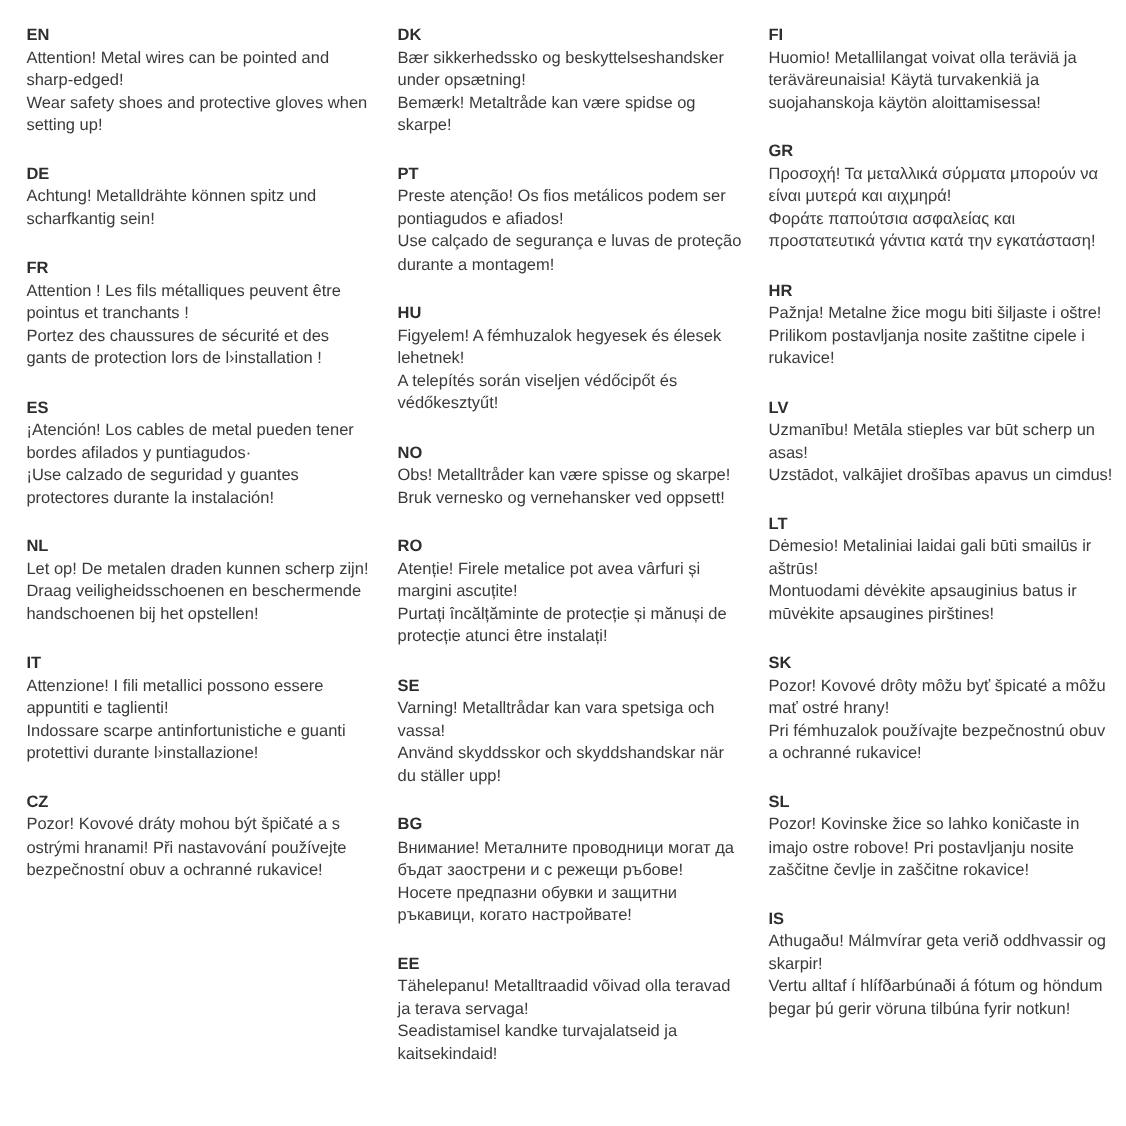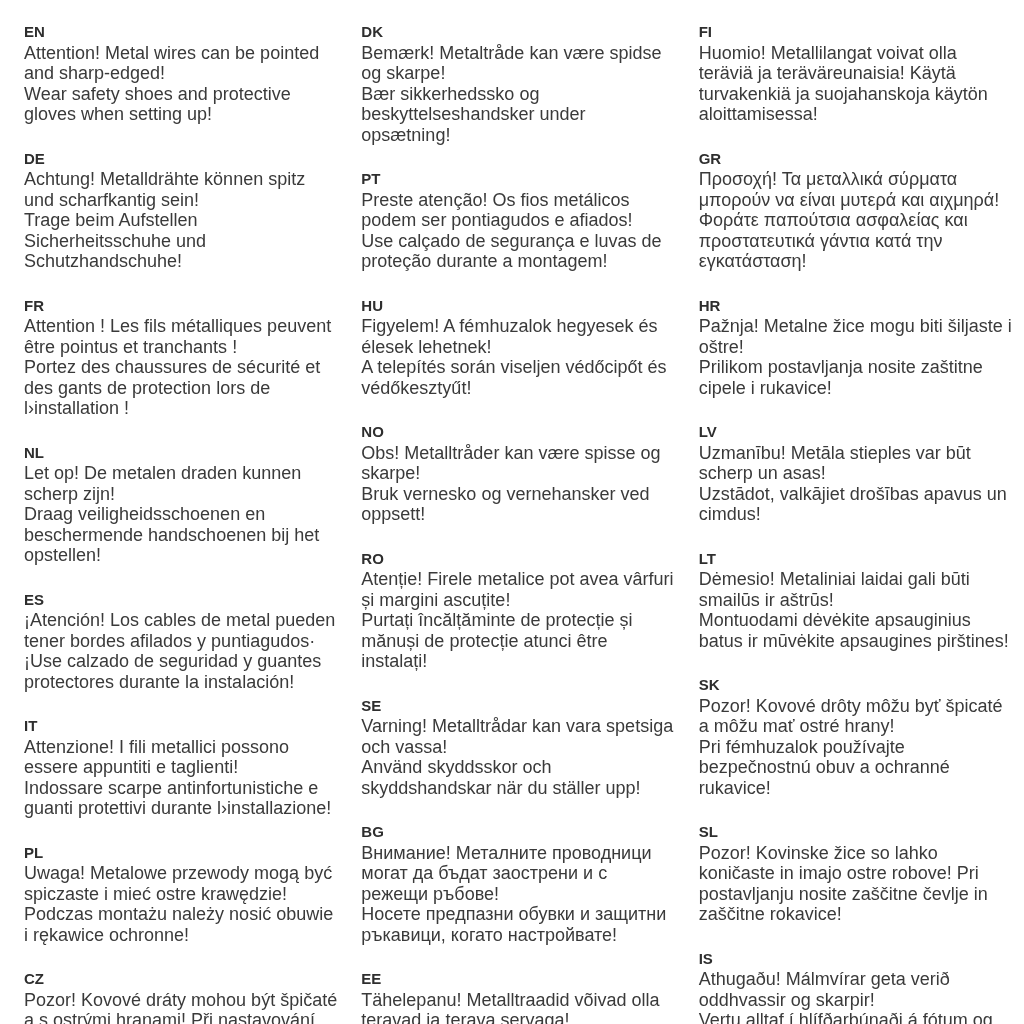--- a/index.html
+++ b/index.html
@@ -33,77 +33,71 @@
   }
   .code {
     font-size: 15px;
     line-height: 20.5px;
     font-weight: bold;
     margin: 0;
     padding: 0;
     color: #2e2e2e;
   }
   .warning {
-    font-size: 18px;
+    font-size: 15px;
     line-height: 20.5px;
     margin: 0;
     padding: 0;
     color: #3a3a3a;
   }
 </style>
 </head>
 <body>
 
 <div class="page">
   <div class="col">
       <section class="block">
         <h2 class="code">EN</h2>
         <p class="warning">Attention! Metal wires can be pointed and sharp-edged!</p>
         <p class="warning">Wear safety shoes and protective gloves when setting up!</p>
       </section>
       <section class="block">
         <h2 class="code">DE</h2>
         <p class="warning">Achtung! Metalldrähte können spitz und scharfkantig sein!</p>
-        <p class="warning">Trage beim Aufstellen Sicherheitsschuhe und Schutzhandschuhe!</p>
       </section>
       <section class="block">
         <h2 class="code">FR</h2>
         <p class="warning">Attention ! Les fils métalliques peuvent être pointus et tranchants !</p>
         <p class="warning">Portez des chaussures de sécurité et des gants de protection lors de l›installation !</p>
       </section>
       <section class="block">
+        <h2 class="code">ES</h2>
+        <p class="warning">¡Atención! Los cables de metal pueden tener bordes afilados y puntiagudos·</p>
+        <p class="warning">¡Use calzado de seguridad y guantes protectores durante la instalación!</p>
+      </section>
+      <section class="block">
         <h2 class="code">NL</h2>
         <p class="warning">Let op! De metalen draden kunnen scherp zijn!</p>
         <p class="warning">Draag veiligheidsschoenen en beschermende handschoenen bij het opstellen!</p>
       </section>
       <section class="block">
-        <h2 class="code">ES</h2>
-        <p class="warning">¡Atención! Los cables de metal pueden tener bordes afilados y puntiagudos·</p>
-        <p class="warning">¡Use calzado de seguridad y guantes protectores durante la instalación!</p>
-      </section>
-      <section class="block">
         <h2 class="code">IT</h2>
         <p class="warning">Attenzione! I fili metallici possono essere appuntiti e taglienti!</p>
         <p class="warning">Indossare scarpe antinfortunistiche e guanti protettivi durante l›installazione!</p>
-      </section>
-      <section class="block">
-        <h2 class="code">PL</h2>
-        <p class="warning">Uwaga! Metalowe przewody mogą być spiczaste i mieć ostre krawędzie!</p>
-        <p class="warning">Podczas montażu należy nosić obuwie i rękawice ochronne!</p>
       </section>
       <section class="block">
         <h2 class="code">CZ</h2>
         <p class="warning">Pozor! Kovové dráty mohou být špičaté a s ostrými hranami! Při nastavování používejte bezpečnostní obuv a ochranné rukavice!</p>
       </section>
     </div>
   <div class="col">
       <section class="block">
         <h2 class="code">DK</h2>
+        <p class="warning">Bær sikkerhedssko og beskyttelseshandsker under opsætning!</p>
         <p class="warning">Bemærk! Metaltråde kan være spidse og skarpe!</p>
-        <p class="warning">Bær sikkerhedssko og beskyttelseshandsker under opsætning!</p>
       </section>
       <section class="block">
         <h2 class="code">PT</h2>
         <p class="warning">Preste atenção! Os fios metálicos podem ser pontiagudos e afiados!</p>
         <p class="warning">Use calçado de segurança e luvas de proteção durante a montagem!</p>
       </section>
       <section class="block">
         <h2 class="code">HU</h2>
         <p class="warning">Figyelem! A fémhuzalok hegyesek és élesek lehetnek!</p>
         <p class="warning">A telepítés során viseljen védőcipőt és védőkesztyűt!</p>

